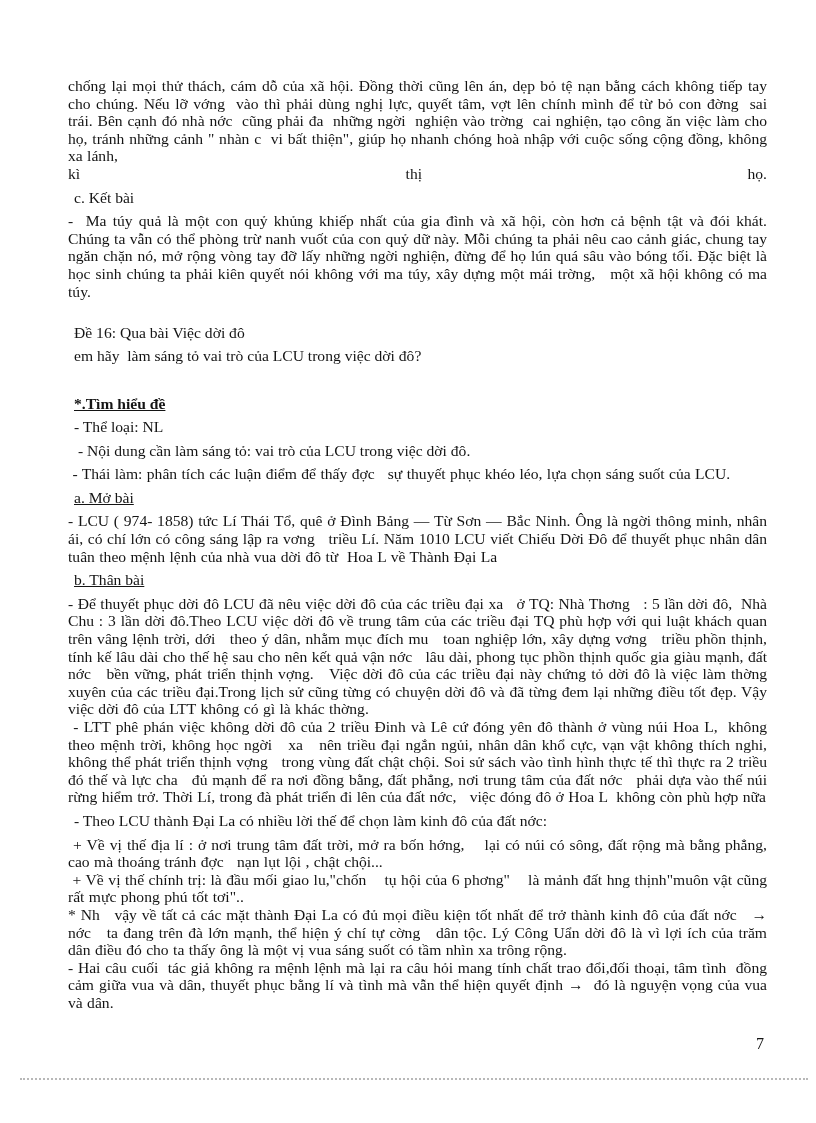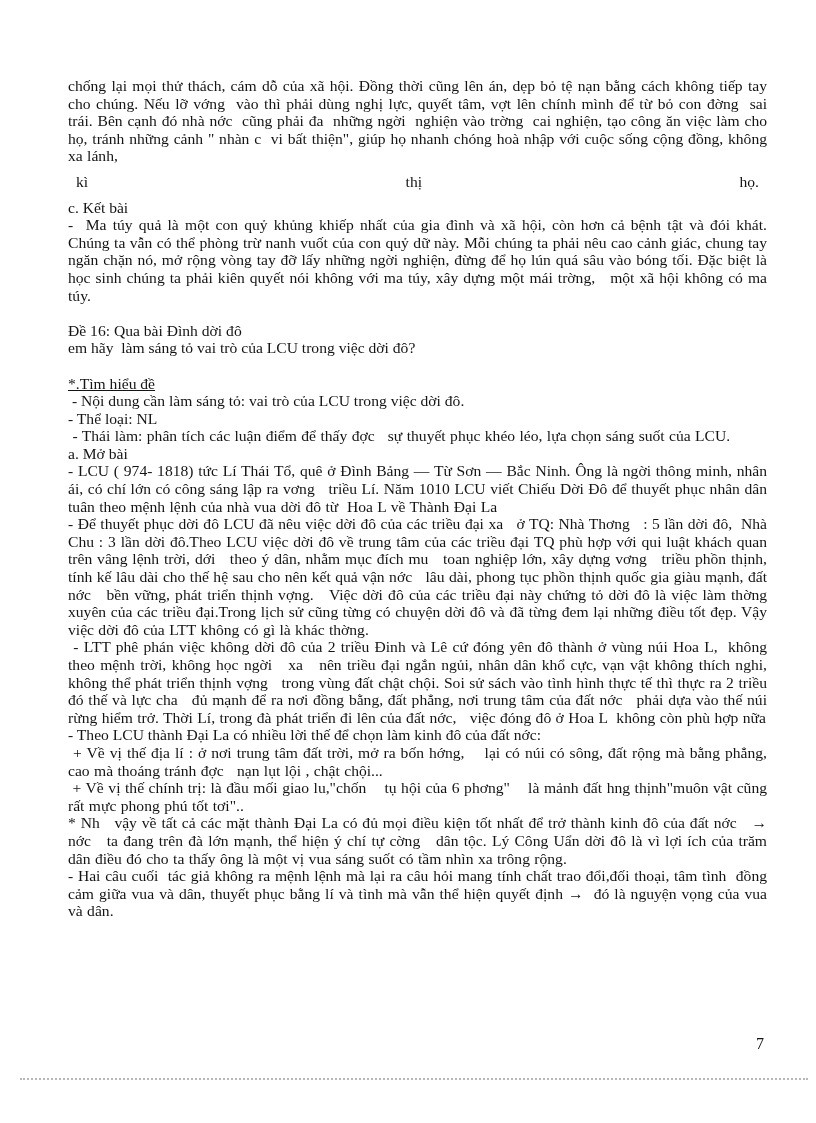--- a/index.html
+++ b/index.html
@@ -24,33 +24,34 @@
     font-size: 15.6px;
     line-height: 17.6px;
   }
   .para {
     margin: 0;
     text-align: justify;
     white-space: pre-wrap;
     word-spacing: 0.5px;
   }
   .line {
-    margin: 0;
+    margin: 6px;
     white-space: pre-wrap;
   }
   .spread-line {
     display: flex;
     justify-content: space-between;
-    margin: 8px;
+    margin: 0;
   }
   .h-bold-u {
-    font-weight: normal;
+    font-weight: bold;
     text-decoration: underline;
   }
   .h-u {
+    text-decoration: underline;
   }
   .blank-line {
     height: 17.6px;
   }
   .page-number {
     position: absolute;
     right: 52px;
     bottom: 32px;
     font-size: 16px;
   }
@@ -75,39 +76,40 @@
       <span>thị</span>
       <span>họ.</span>
     </div>
 
     <div class="line">c. Kết bài</div>
 
     <div class="para">-  Ma túy quả là một con quỷ khủng khiếp nhất của gia đình và xã hội, còn hơn cả bệnh tật và đói khát. Chúng ta vẫn có thể phòng trừ nanh vuốt của con quỷ dữ này. Mỗi chúng ta phải nêu cao cảnh giác, chung tay ngăn chặn nó, mở rộng vòng tay đỡ lấy những ngời nghiện, đừng để họ lún quá sâu vào bóng tối. Đặc biệt là học sinh chúng ta phải kiên quyết nói không với ma túy, xây dựng một mái trờng,   một xã hội không có ma túy.</div>
 
     <div class="blank-line"></div>
 
-    <div class="line">Đề 16: Qua bài Đình dời đô</div>
+    <div class="line">Đề 16: Qua bài Việc dời đô</div>
 
     <div class="line">em hãy  làm sáng tỏ vai trò của LCU trong việc dời đô?</div>
 
     <div class="blank-line"></div>
 
     <div class="line h-bold-u">*.Tìm hiểu đề</div>
 
+    <div class="line">- Thể loại: NL</div>
+
     <div class="line"> - Nội dung cần làm sáng tỏ: vai trò của LCU trong việc dời đô.</div>
-
-    <div class="line">- Thể loại: NL</div>
 
     <div class="para"> - Thái làm: phân tích các luận điểm để thấy đợc   sự thuyết phục khéo léo, lựa chọn sáng suốt của LCU.</div>
 
 
     <div class="line h-u">a. Mở bài</div>
 
-    <div class="para">- LCU ( 974- 1818) tức Lí Thái Tổ, quê ở Đình Bảng — Từ Sơn — Bắc Ninh. Ông là ngời thông minh, nhân ái, có chí lớn có công sáng lập ra vơng   triều Lí. Năm 1010 LCU viết Chiếu Dời Đô để thuyết phục nhân dân tuân theo mệnh lệnh của nhà vua dời đô từ  Hoa L về Thành Đại La</div>
+    <div class="para">- LCU ( 974- 1858) tức Lí Thái Tổ, quê ở Đình Bảng — Từ Sơn — Bắc Ninh. Ông là ngời thông minh, nhân ái, có chí lớn có công sáng lập ra vơng   triều Lí. Năm 1010 LCU viết Chiếu Dời Đô để thuyết phục nhân dân tuân theo mệnh lệnh của nhà vua dời đô từ  Hoa L về Thành Đại La</div>
 
+    <div class="line h-u">b. Thân bài</div>
 
     <div class="para">- Để thuyết phục dời đô LCU đã nêu việc dời đô của các triều đại xa   ở TQ: Nhà Thơng   : 5 lần dời đô,  Nhà Chu : 3 lần dời đô.Theo LCU việc dời đô về trung tâm của các triều đại TQ phù hợp với qui luật khách quan trên vâng lệnh trời, dới   theo ý dân, nhằm mục đích mu   toan nghiệp lớn, xây dựng vơng   triều phồn thịnh, tính kế lâu dài cho thế hệ sau cho nên kết quả vận nớc   lâu dài, phong tục phồn thịnh quốc gia giàu mạnh, đất nớc   bền vững, phát triển thịnh vợng.   Việc dời đô của các triều đại này chứng tỏ dời đô là việc làm thờng   xuyên của các triều đại.Trong lịch sử cũng từng có chuyện dời đô và đã từng đem lại những điều tốt đẹp. Vậy việc dời đô của LTT không có gì là khác thờng.</div>
 
     <div class="para"> - LTT phê phán việc không dời đô của 2 triều Đinh và Lê cứ đóng yên đô thành ở vùng núi Hoa L,  không theo mệnh trời, không học ngời   xa   nên triều đại ngắn ngủi, nhân dân khổ cực, vạn vật không thích nghi, không thể phát triển thịnh vợng   trong vùng đất chật chội. Soi sử sách vào tình hình thực tế thì thực ra 2 triều đó thế và lực cha   đủ mạnh để ra nơi đồng bằng, đất phẳng, nơi trung tâm của đất nớc   phải dựa vào thế núi rừng hiểm trở. Thời Lí, trong đà phát triển đi lên của đất nớc,   việc đóng đô ở Hoa L  không còn phù hợp nữa</div>
 
 
     <div class="line">- Theo LCU thành Đại La có nhiều lời thế để chọn làm kinh đô của đất nớc:</div>
 
     <div class="para"> + Về vị thế địa lí : ở nơi trung tâm đất trời, mở ra bốn hớng,    lại có núi có sông, đất rộng mà bằng phẳng, cao mà thoáng tránh đợc   nạn lụt lội , chật chội...</div>
 

